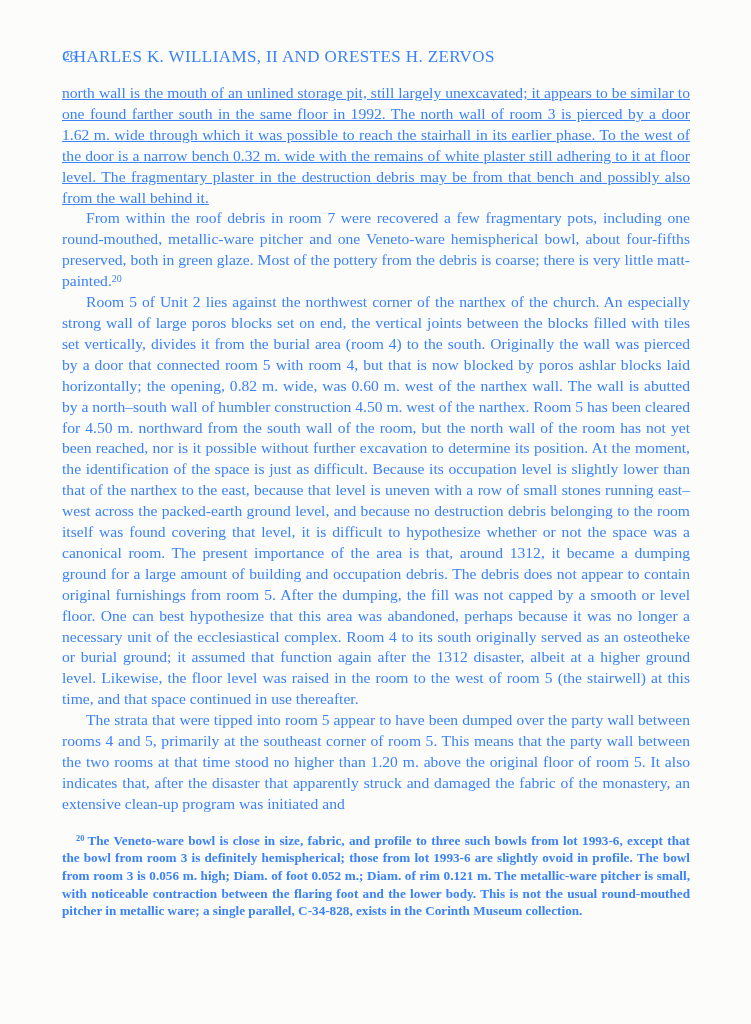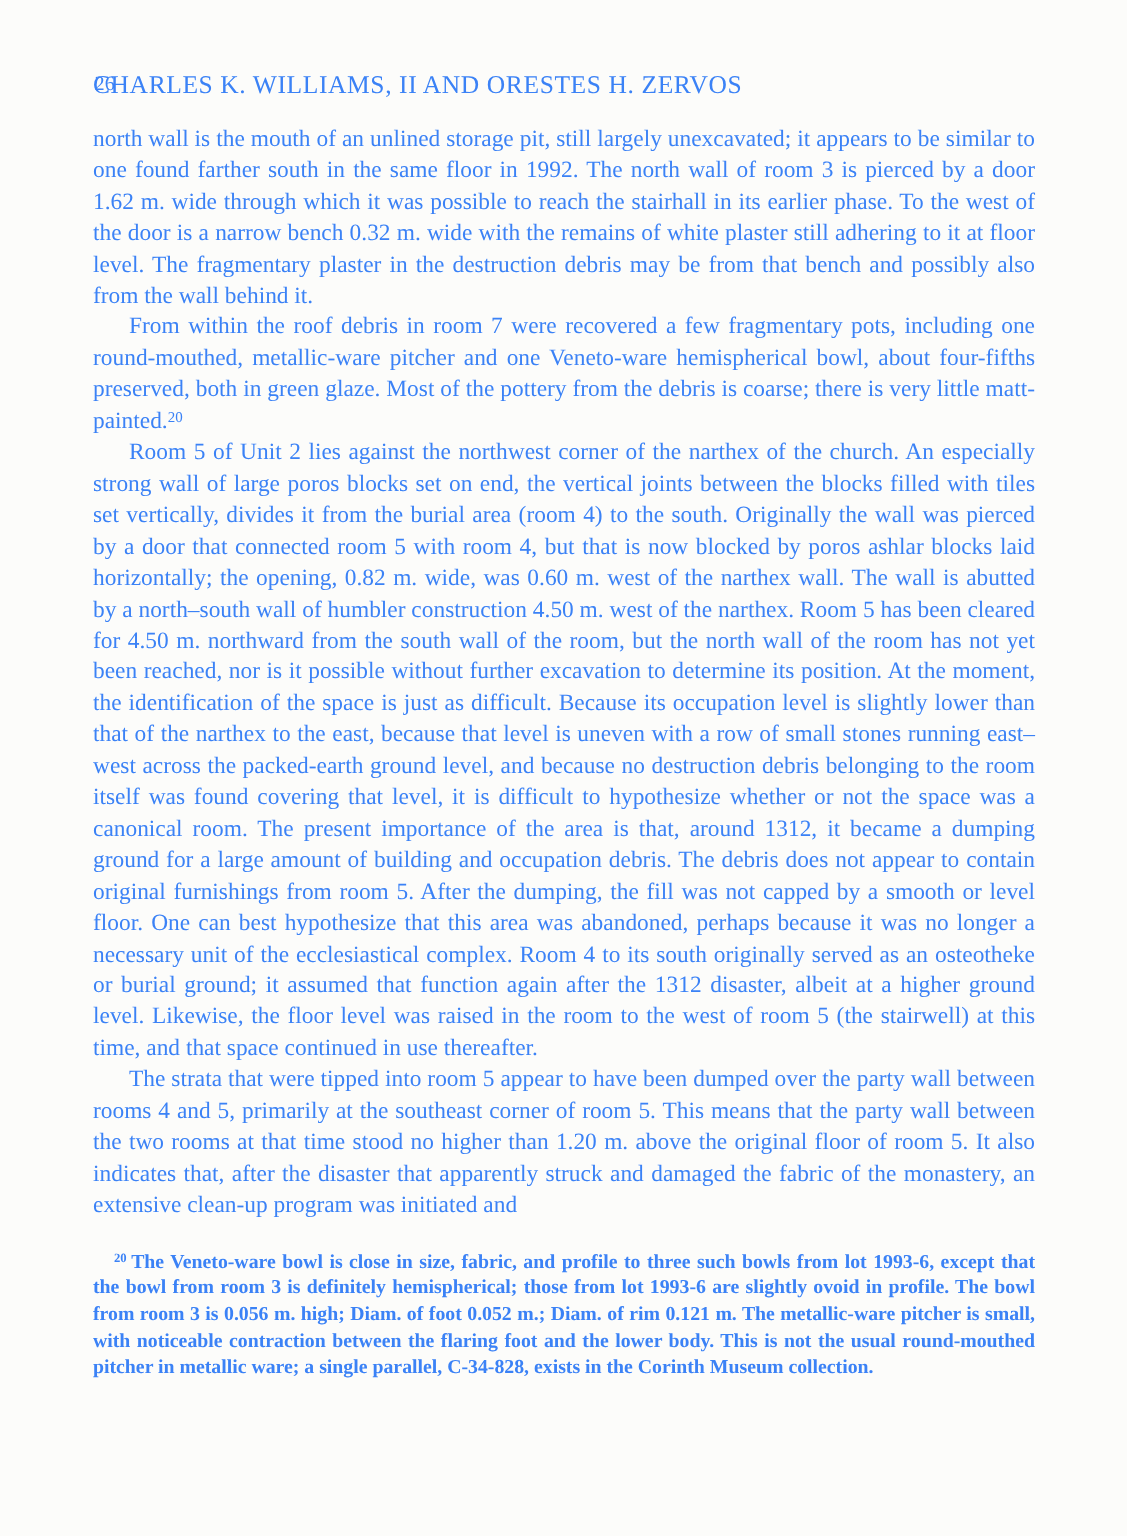--- a/index.html
+++ b/index.html
@@ -38,20 +38,21 @@
   }
   .body-text p {
     margin: 0;
     font-size: 15.6px;
     line-height: 20.9px;
     text-align: justify;
     text-indent: 24px;
   }
   .body-text p.no-indent {
     text-indent: 0;
+    text-decoration: underline;
   }
   sup.fn-ref, sup.fn-marker {
     font-size: 64%;
     line-height: 0;
     vertical-align: baseline;
     position: relative;
     top: -0.45em;
   }
   .footnotes {
     margin-top: 17px;

